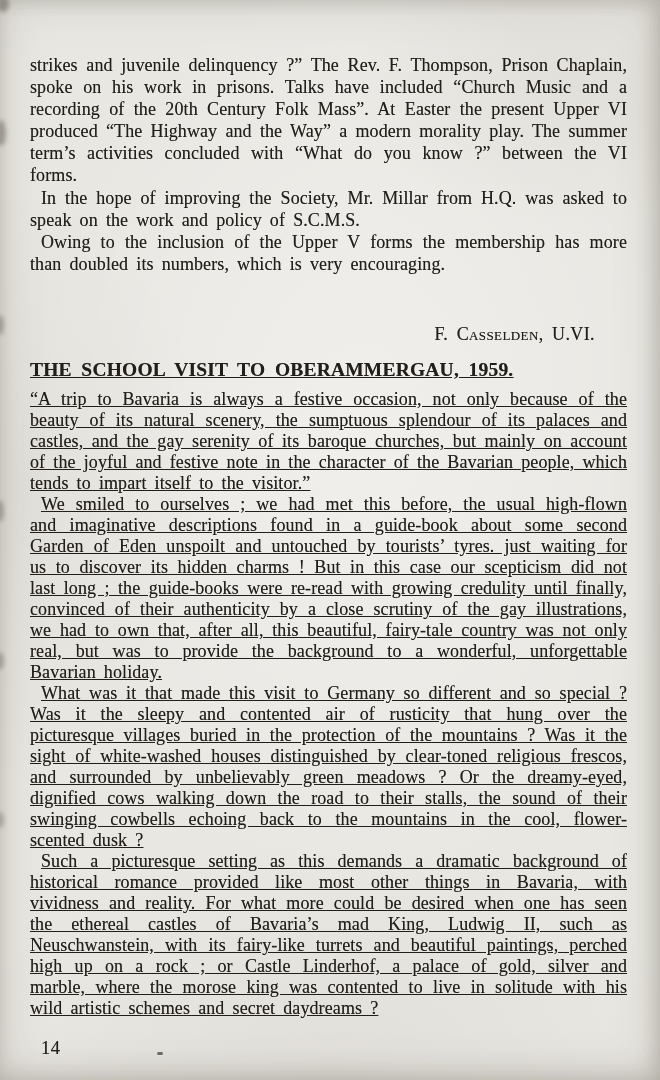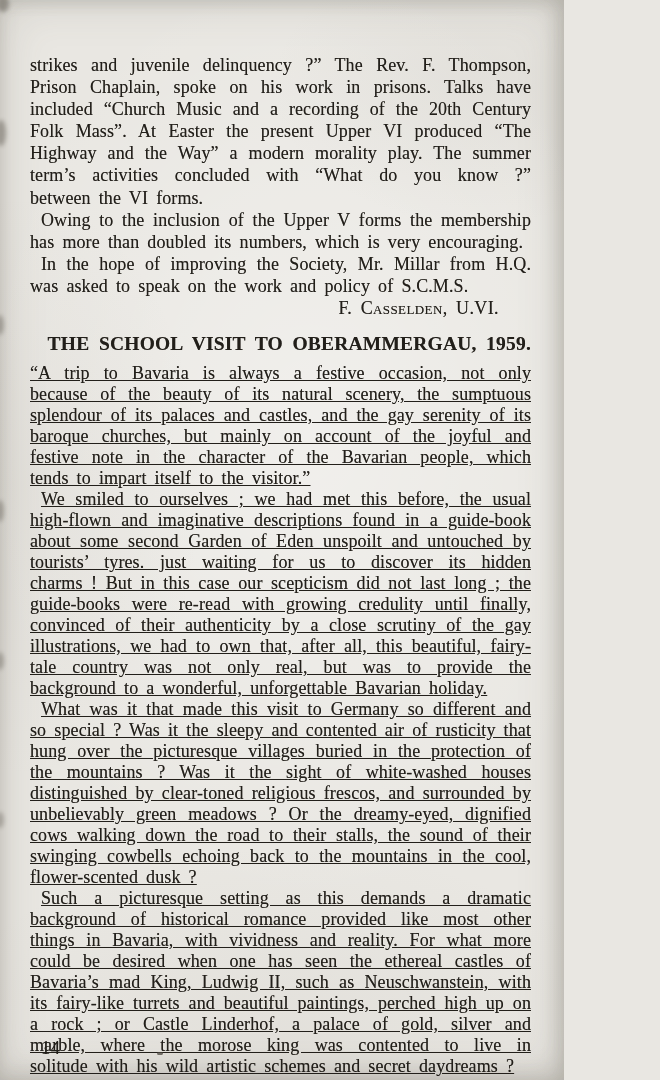--- a/index.html
+++ b/index.html
@@ -2,21 +2,21 @@
 <html><head>
 <meta charset="utf-8">
 <style>
   html, body { margin: 0; padding: 0; }
   body {
     width: 660px; height: 1080px; overflow: hidden;
     font-family: "Liberation Serif", "DejaVu Serif", serif;
     background: #e9e7e2;
   }
   .page {
-    position: relative; width: 564px; height: 1080px; overflow: hidden;
+    position: relative; width: 660px; height: 1080px; overflow: hidden;
     color: #221f1a;
     text-shadow: 0 0 0.6px rgba(34,31,26,0.55);
     background-color: #e9e7e2;
     background-image:
       radial-gradient(ellipse 300px 200px at 85% 8%, rgba(140,134,124,0.08), transparent 70%),
       radial-gradient(ellipse 260px 420px at 4% 45%, rgba(140,134,124,0.07), transparent 70%),
       radial-gradient(ellipse 500px 300px at 50% 99%, rgba(140,134,124,0.08), transparent 75%),
       radial-gradient(ellipse 420px 600px at 55% 40%, rgba(255,255,255,0.35), transparent 80%);
     box-shadow:
       inset 0 0 48px rgba(88,82,72,0.18),
@@ -27,26 +27,26 @@
   .col { padding: 54px 33px 0 30px; }
   p {
     margin: 0; text-align: justify;
     font-size: 18px; word-spacing: 3.5px; letter-spacing: 0.1px;
   }
   .sec1 p { line-height: 22.1px; }
   .sec2 p { line-height: 21px; text-decoration: underline; }
   p.ind { text-indent: 11px; }
   .signature {
     text-align: right; padding-right: 32px;
-    font-variant: small-caps; letter-spacing: 0.4px;
+    font-variant: small-caps; letter-spacing: 0.4px; margin-top: 48px;
   }
   h1.article-title {
     font-size: 19.5px; line-height: 22px; font-weight: 700;
-    text-align: right; margin: 14px 0 8px 0;
-    word-spacing: 4.5px; letter-spacing: 0.2px;
+    text-align: left; margin: 14px 0 8px 0;
+    word-spacing: 4.5px; letter-spacing: 0.2px; text-decoration: underline;
   }
   .footer-num {
     position: absolute; left: 29px; top: 1038px;
     font-size: 18.5px; letter-spacing: 0.5px; margin-left: 12px;
   }
   .speck {
     position: absolute; left: 157px; top: 1052px;
     width: 6px; height: 2.5px; background: #4a463f;
     border-radius: 2px; opacity: 0.75; transform: rotate(-4deg);
   }
@@ -70,22 +70,22 @@
   <span class="edge-blob b2"></span>
   <span class="edge-blob b3"></span>
   <span class="edge-blob b4"></span>
   <span class="edge-blob b5"></span>
   <span class="edge-blob b6"></span>
 
   <div class="col">
 
     <section class="sec1">
       <p>strikes and juvenile delinquency&nbsp;?” The Rev. F. Thompson, Prison Chaplain, spoke on his work in prisons. Talks have included “Church Music and a recording of the 20th Century Folk Mass”. At Easter the present Upper VI produced “The Highway and the Way” a modern morality play. The summer term’s activities concluded with “What do you know&nbsp;?” between the VI forms.</p>
+      <p class="ind">In the hope of improving the Society, Mr. Millar from H.Q. was asked to speak on the work and policy of S.C.M.S.</p>
       <p class="ind">Owing to the inclusion of the Upper V forms the membership has more than doubled its numbers, which is very encouraging.</p>
-      <p class="ind">In the hope of improving the Society, Mr. Millar from H.Q. was asked to speak on the work and policy of S.C.M.S.</p>
       <p class="signature">F. Casselden, U.VI.</p>
     </section>
 
     <section class="sec2">
       <h1 class="article-title">THE SCHOOL VISIT TO OBERAMMERGAU, 1959.</h1>
       <p>“A trip to Bavaria is always a festive occasion, not only because of the beauty of its natural scenery, the sumptuous splendour of its palaces and castles, and the gay serenity of its baroque churches, but mainly on account of the joyful and festive note in the character of the Bavarian people, which tends to impart itself to the visitor.”</p>
       <p class="ind">We smiled to ourselves&nbsp;; we had met this before, the usual high-flown and imaginative descriptions found in a guide-book about some second Garden of Eden unspoilt and untouched by tourists’ tyres. just waiting for us to discover its hidden charms&nbsp;! But in this case our scepticism did not last long&nbsp;; the guide-books were re-read with growing credulity until finally, convinced of their authenticity by a close scrutiny of the gay illustrations, we had to own that, after all, this beautiful, fairy-tale country was not only real, but was to provide the background to a wonderful, unforgettable Bavarian holiday.</p>
       <p class="ind">What was it that made this visit to Germany so different and so special&nbsp;? Was it the sleepy and contented air of rusticity that hung over the picturesque villages buried in the protection of the mountains&nbsp;? Was it the sight of white-washed houses distinguished by clear-toned religious frescos, and surrounded by unbelievably green meadows&nbsp;? Or the dreamy-eyed, dignified cows walking down the road to their stalls, the sound of their swinging cowbells echoing back to the mountains in the cool, flower-scented dusk&nbsp;?</p>
       <p class="ind">Such a picturesque setting as this demands a dramatic background of historical romance provided like most other things in Bavaria, with vividness and reality. For what more could be desired when one has seen the ethereal castles of Bavaria’s mad King, Ludwig II, such as Neuschwanstein, with its fairy-like turrets and beautiful paintings, perched high up on a rock&nbsp;; or Castle Linderhof, a palace of gold, silver and marble, where the morose king was contented to live in solitude with his wild artistic schemes and secret daydreams&nbsp;?</p>
     </section>

